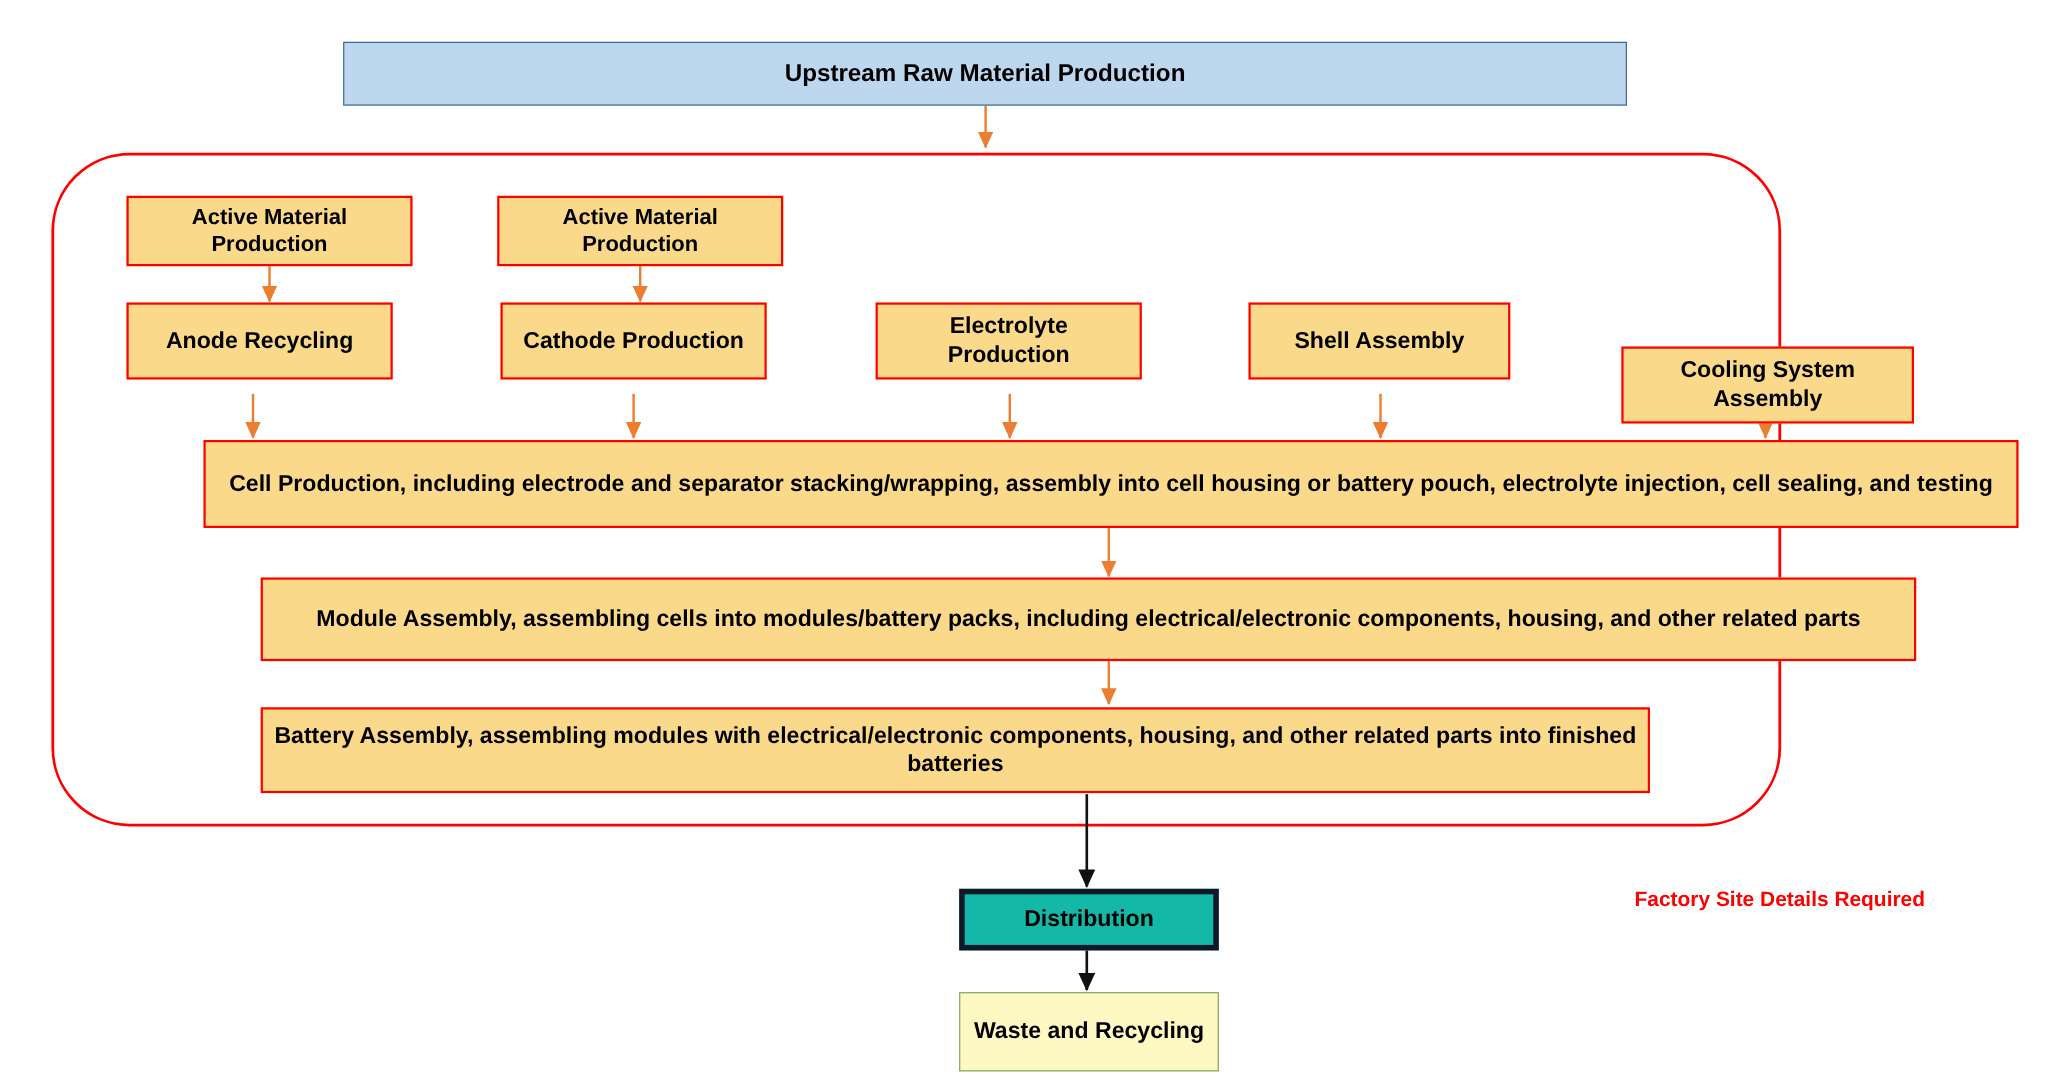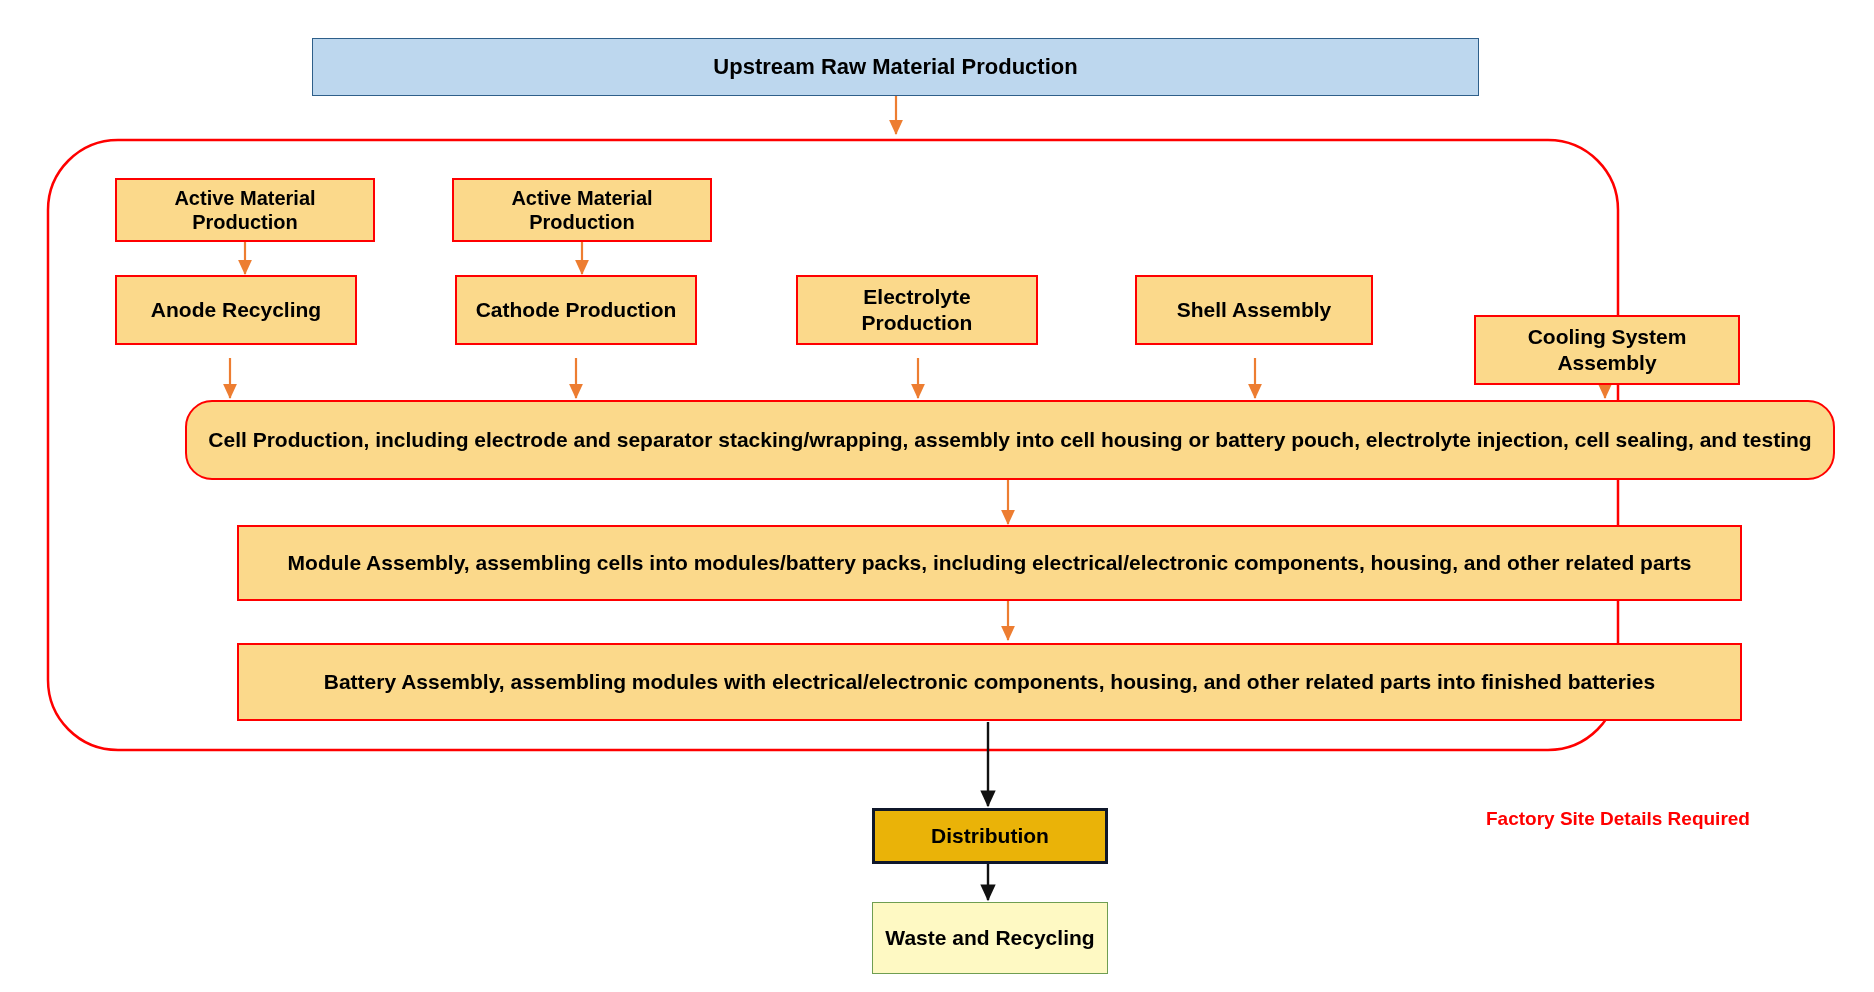--- a/index.html
+++ b/index.html
@@ -39,22 +39,22 @@
   }
   .n-blue {
     background: #bdd7ee;
     border: 1px solid #2e5f8a;
   }
   .n-yellow {
     background: #fbd98b;
     border: 2px solid #ff0000;
   }
   .n-orange {
-    background: #eab308;
-    border: 3px solid #0f172a;
+    background: #14b8a6;
+    border: 5px solid #0f172a;
   }
   .n-green {
     background: #fef9c3;
     border: 1px solid #6f9e52;
   }
   .note {
     position: absolute;
     color: #ff0000;
     font-weight: bold;
     font-size: 19px;
@@ -111,25 +111,25 @@
   <div class="node n-yellow fs-21" style="left:115px; top:275px; width:242px; height:70px;">Anode Recycling</div>
 
   <div class="node n-yellow fs-21" style="left:455px; top:275px; width:242px; height:70px;text-align:right;">Cathode Production</div>
 
   <div class="node n-yellow fs-21" style="left:796px; top:275px; width:242px; height:70px;">Electrolyte Production</div>
 
   <div class="node n-yellow fs-21" style="left:1135px; top:275px; width:238px; height:70px;">Shell Assembly</div>
 
   <div class="node n-yellow fs-21" style="left:1474px; top:275px; width:266px; height:70px;margin-top:40px;">Cooling System Assembly</div>
 
-  <div class="node n-yellow fs-21" style="left:185px; top:400px; width:1650px; height:80px;border-radius:27px;">Cell Production, including electrode and separator stacking/wrapping, assembly into cell housing or battery pouch, electrolyte injection, cell sealing, and testing</div>
+  <div class="node n-yellow fs-21" style="left:185px; top:400px; width:1650px; height:80px;">Cell Production, including electrode and separator stacking/wrapping, assembly into cell housing or battery pouch, electrolyte injection, cell sealing, and testing</div>
 
   <div class="node n-yellow fs-21" style="left:237px; top:525px; width:1505px; height:76px;">Module Assembly, assembling cells into modules/battery packs, including electrical/electronic components, housing, and other related parts</div>
 
-  <div class="node n-yellow fs-21" style="left:237px; top:643px; width:1505px; height:78px;">Battery Assembly, assembling modules with electrical/electronic components, housing, and other related parts into finished batteries</div>
+  <div class="node n-yellow fs-21" style="left:237px; top:643px; width:1263px; height:78px;">Battery Assembly, assembling modules with electrical/electronic components, housing, and other related parts into finished batteries</div>
 
   <div class="node n-orange fs-21" style="left:872px; top:808px; width:236px; height:56px;">Distribution</div>
 
   <div class="node n-green fs-21" style="left:872px; top:902px; width:236px; height:72px;">Waste and Recycling</div>
 
   <div class="note" style="left:1486px; top:808px;">Factory Site Details Required</div>
 
 </div>
 
 </body></html>

